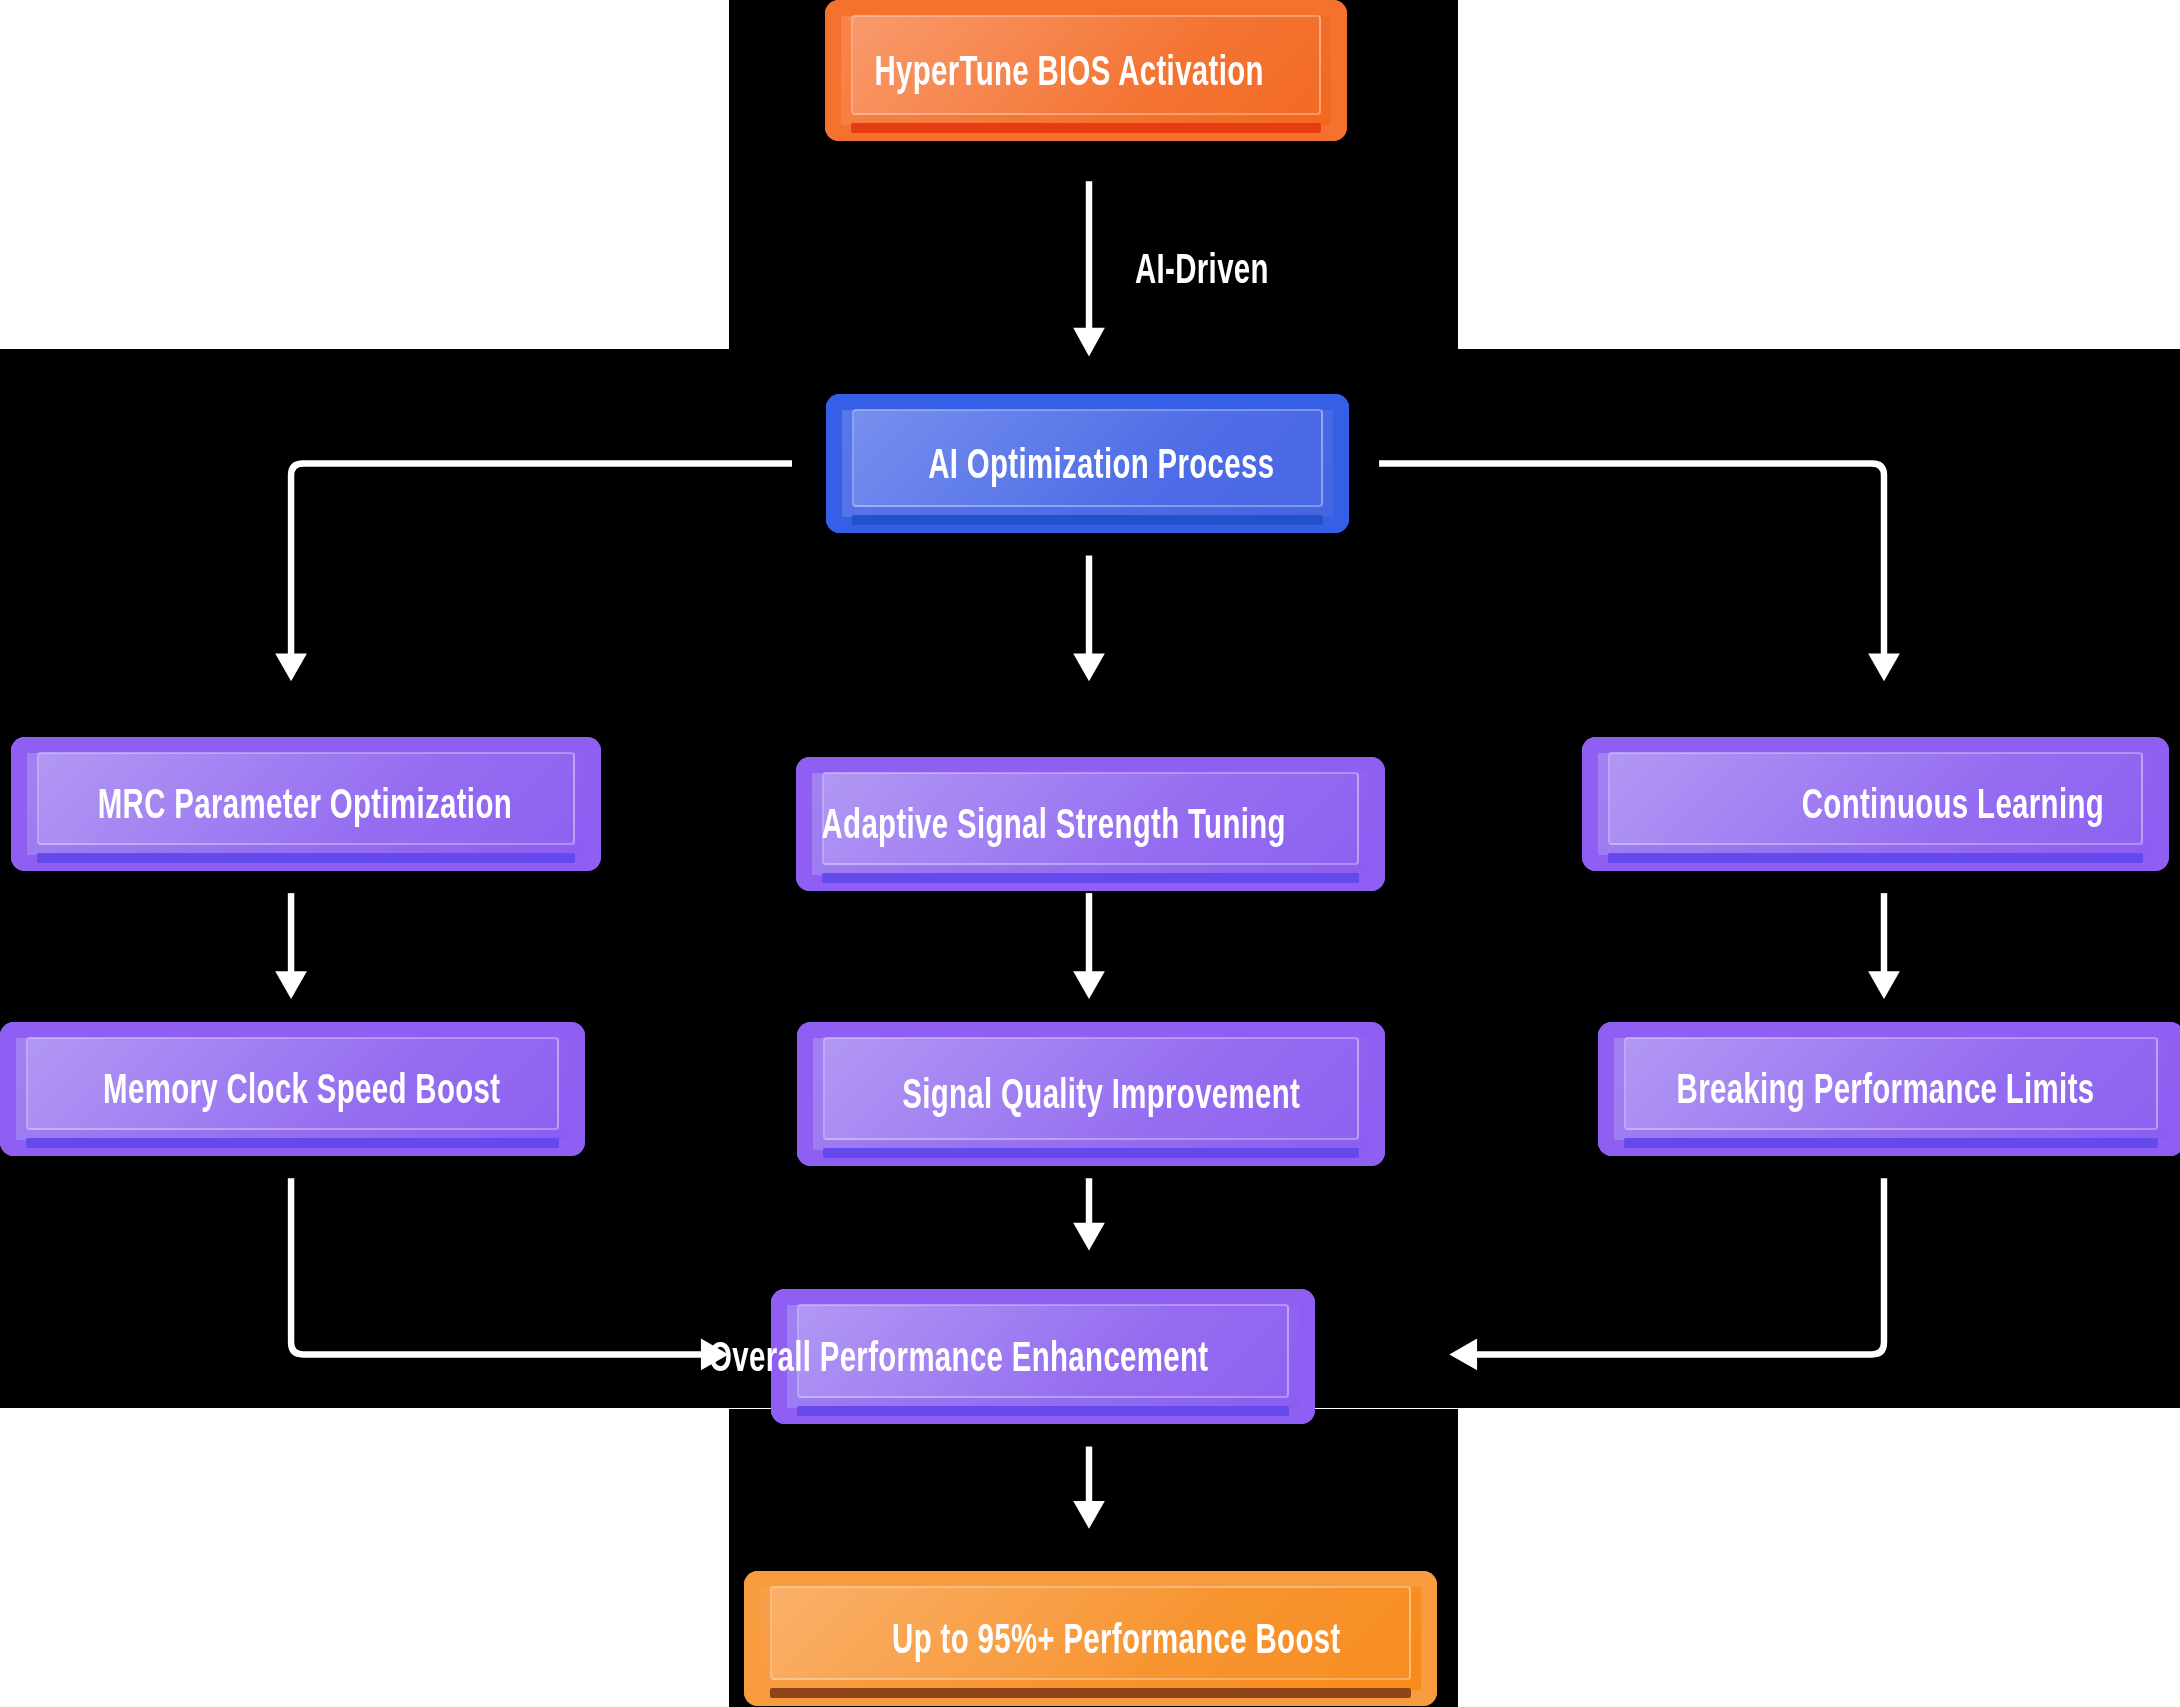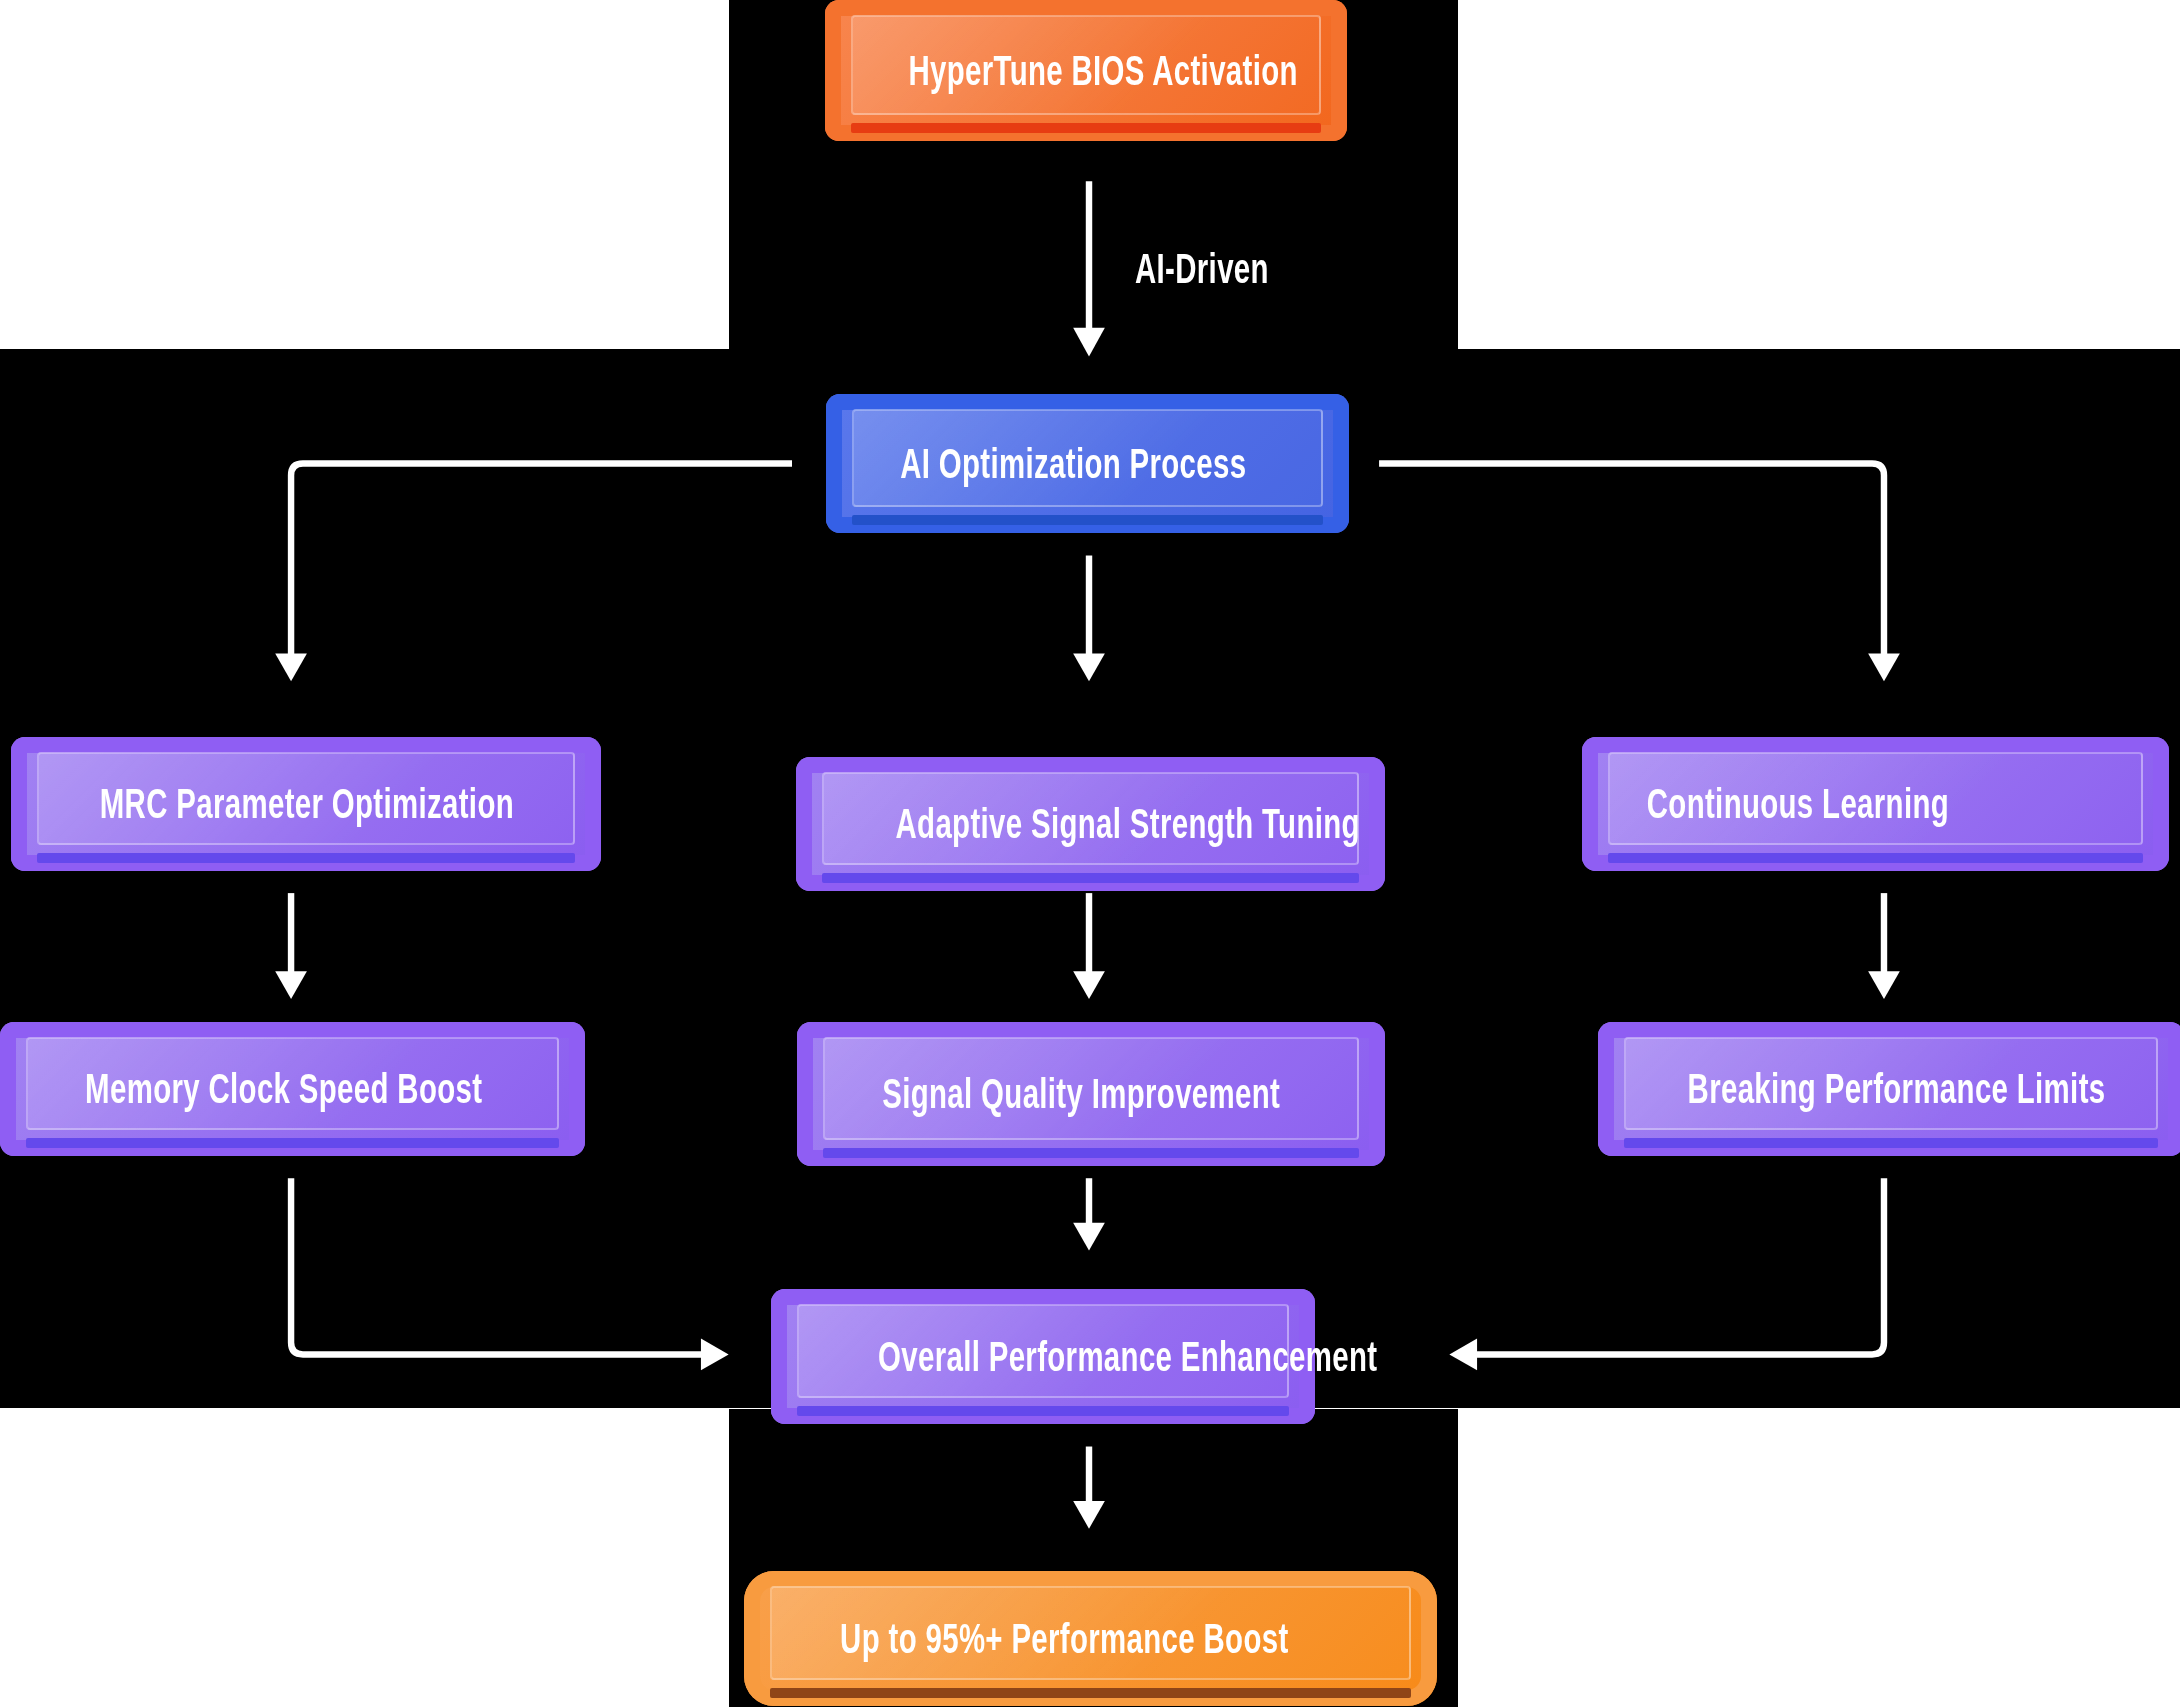--- a/index.html
+++ b/index.html
@@ -13,21 +13,21 @@
   .bg-panel{position:absolute;background:#000000;}
   #bg-top{left:729px;top:0;width:729px;height:349px;}
   #bg-mid{left:0;top:349px;width:2180px;height:1059px;}
   #bg-bot{left:729px;top:1409px;width:729px;height:299px;}
 
   #connector-layer{position:absolute;left:0;top:0;width:2180px;height:1708px;}
 
   .node{
     position:absolute;
     border-radius:14px;
-    display:flex;align-items:center;justify-content:flex-start;
+    display:flex;align-items:center;justify-content:flex-end;
   }
   .node .panel{
     position:absolute;left:26px;right:26px;top:15px;bottom:26px;
     border:2px solid rgba(255,255,255,0.30);
     border-radius:4px;
     background:linear-gradient(135deg, rgba(255,255,255,0.18), rgba(255,255,255,0.02) 65%);
   }
   .node .accent{
     position:absolute;left:26px;right:26px;bottom:8px;height:10px;border-radius:2px;
   }
@@ -61,21 +61,21 @@
 
   #node-hypertune{left:825px;top:0px;width:522px;height:141px;}
   #node-aiopt{left:826px;top:394px;width:523px;height:139px;}
   #node-mrc{left:11px;top:737px;width:590px;height:134px;}
   #node-adaptive{left:796px;top:737px;width:589px;height:134px;margin-top:20px;}
   #node-continuous{left:1582px;top:737px;width:587px;height:134px;}
   #node-memory{left:0px;top:1022px;width:585px;height:134px;}
   #node-signal{left:797px;top:1022px;width:588px;height:144px;}
   #node-breaking{left:1598px;top:1022px;width:586px;height:134px;}
   #node-overall{left:771px;top:1289px;width:544px;height:135px;}
-  #node-boost{left:744px;top:1571px;width:693px;height:135px;border-radius:30px;}
+  #node-boost{left:744px;top:1571px;width:693px;height:135px;}
 
   #edge-label-ai-driven{
     position:absolute;left:1135px;top:248px;
     color:#ffffff;font-weight:700;font-size:42px;line-height:42px;
     white-space:nowrap;transform:scaleX(0.70);transform-origin:left center;
     letter-spacing:0.5px;
   }
 </style>
 </head>
 <body>

